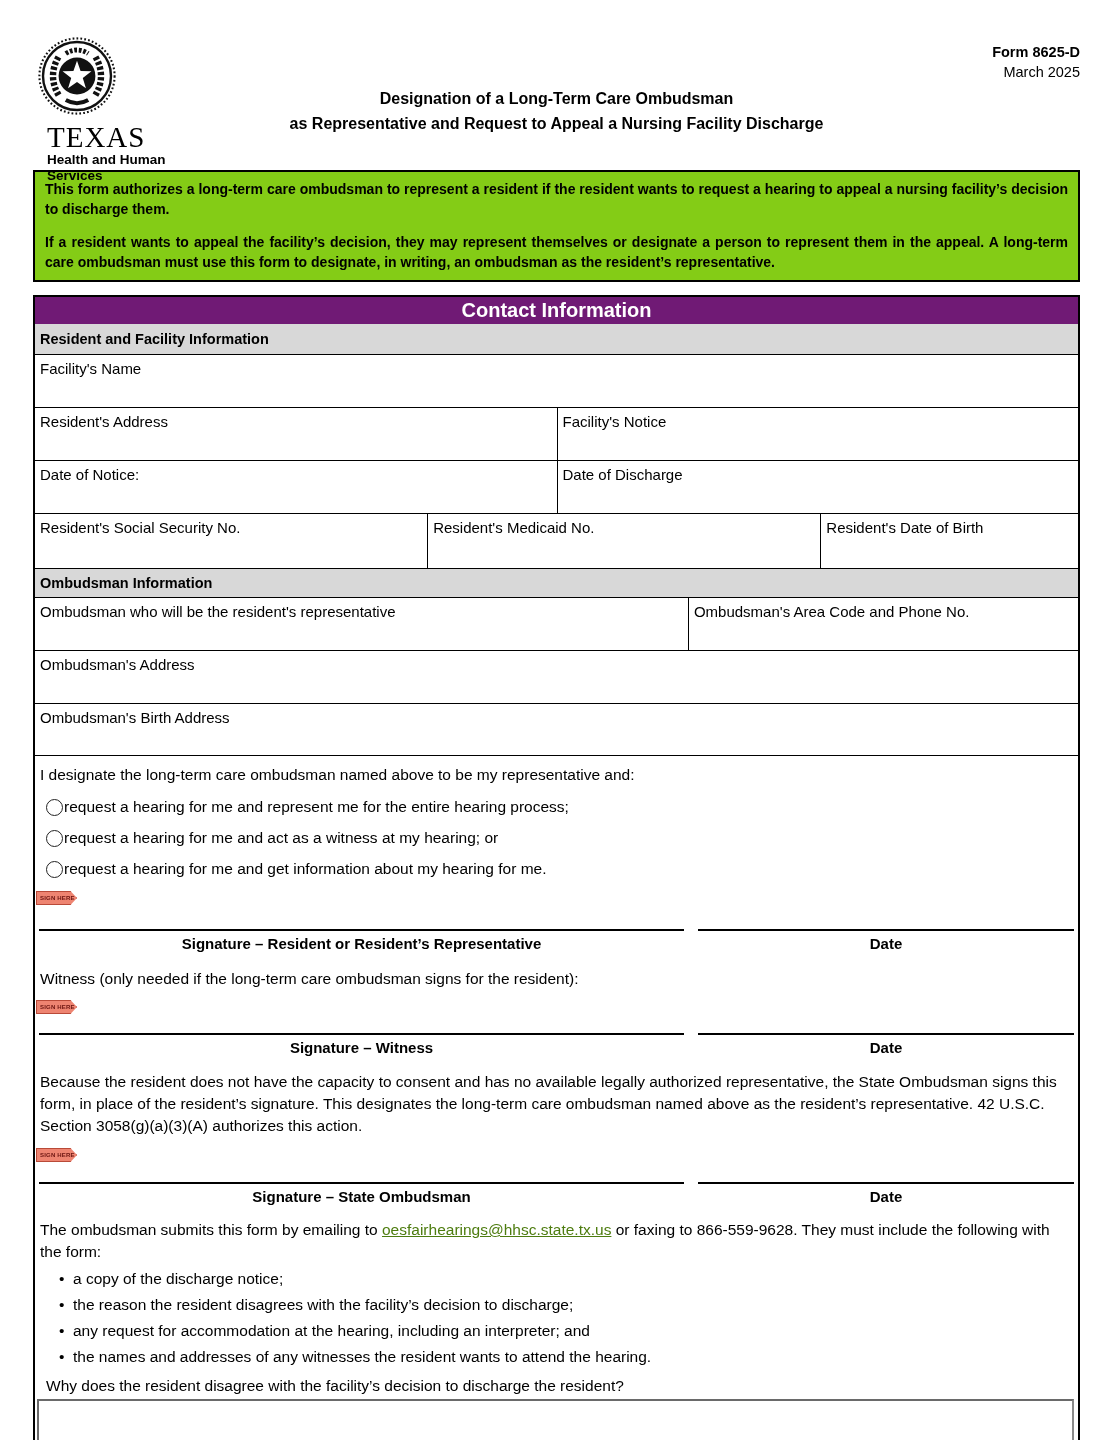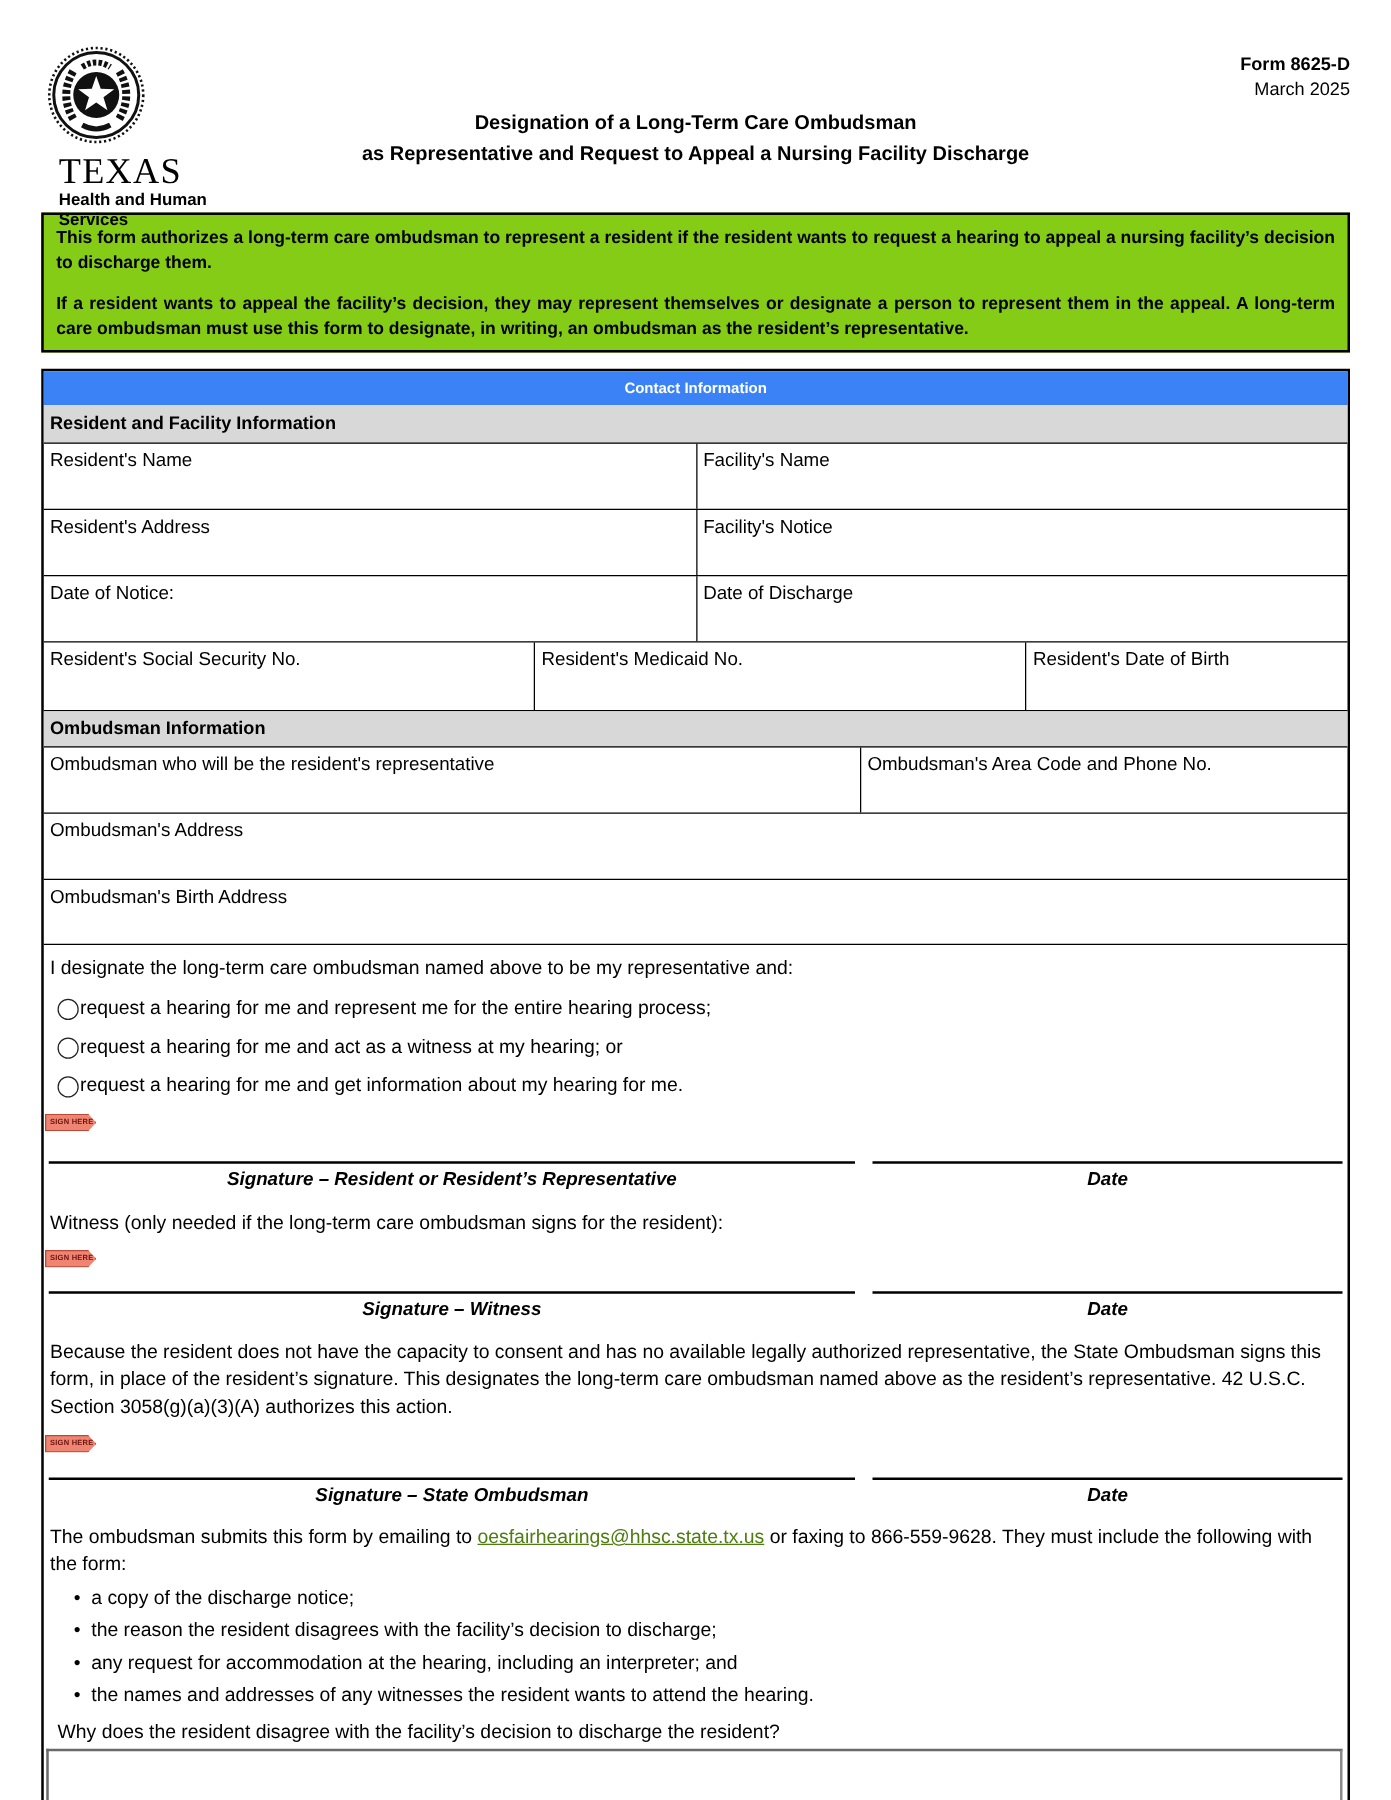--- a/index.html
+++ b/index.html
@@ -31,22 +31,22 @@
     padding: 7px 10px 8px 10px;
     font-size: 14px;
     font-weight: bold;
     line-height: 20px;
     text-align: justify;
   }
   .intro-box p + p { margin-top: 13px; }
   
   .form-table { border: 2px solid #000; margin-top: 13px; }
   .bar {
-    background: #3b82f6; color: #fff; text-align: center;
-    font-size: 12px; font-weight: bold; height: 27px; line-height: 27px;
+    background: #701a75; color: #fff; text-align: center;
+    font-size: 20px; font-weight: bold; height: 27px; line-height: 27px;
   }
   .subhead {
     background: #d8d8d8; border-bottom: 1.5px solid #000;
     font-size: 14.5px; font-weight: bold;
     height: 31px; line-height: 30px; padding-left: 5px;
   }
   .trow { display: flex; border-bottom: 1.5px solid #000; }
   .cell { padding: 4px 4px 0 5px; font-size: 15px; line-height: 20px; height: 52px; }
   .cell + .cell { border-left: 1.5px solid #000; }
   .w50 { width: 50%; }
@@ -67,21 +67,21 @@
   }
   .sign-tag {
     width: 41px; height: 14px; margin: 13px 0 0 1px;
     background: #ee8471;
     clip-path: polygon(0 0, 84% 0, 100% 50%, 84% 100%, 0 100%);
     border: 1px solid #b94a38;
     font-size: 6px; font-weight: bold; color: #6b1410;
     display: flex; align-items: center; padding-left: 3px;
     letter-spacing: 0.2px;
   }
-  .sig-row { display: flex; gap: 14px; margin: 24px 2px 0 4px; font-style: italic; }
+  .sig-row { display: flex; gap: 14px; margin: 24px 2px 0 4px; }
   .sig-line { border-top: 2px solid #000; text-align: center; font-weight: bold; font-size: 15px; padding-top: 3px; line-height: 19px; }
   .sig-main { width: 645px; }
   .sig-date { flex: 1; }
   .witness-note { margin: 16px 0 0 5px; line-height: 20px; }
   .tag-2 { margin-top: 11px; }
   .sig-row-2 { margin-top: 19px; }
   .capacity { margin: 14px 2px 0 5px; line-height: 22px; }
   .tag-3 { margin-top: 11px; }
   .sig-row-3 { margin-top: 20px; }
   .submission { margin: 13px 2px 0 5px; line-height: 22px; }
@@ -133,21 +133,20 @@
   <div class="intro-box">
     <p>This form authorizes a long-term care ombudsman to represent a resident if the resident wants to request a hearing to appeal a nursing facility’s decision to discharge them.</p>
     <p>If a resident wants to appeal the facility’s decision, they may represent themselves or designate a person to represent them in the appeal. A long-term care ombudsman must use this form to designate, in writing, an ombudsman as the resident’s representative.</p>
   </div>
 
   <div class="form-table">
     <div class="bar">Contact Information</div>
     <div class="subhead">Resident and Facility Information</div>
 
     <div class="trow">
-      <div class="cell w50"><span>Resident's Name</span></div>
       <div class="cell w50"><span>Facility's Name</span></div>
     </div>
     <div class="trow">
       <div class="cell w50"><span>Resident's Address</span></div>
       <div class="cell w50"><span>Facility's Notice</span></div>
     </div>
     <div class="trow">
       <div class="cell w50"><span>Date of Notice:</span></div>
       <div class="cell w50"><span>Date of Discharge</span></div>
     </div>

